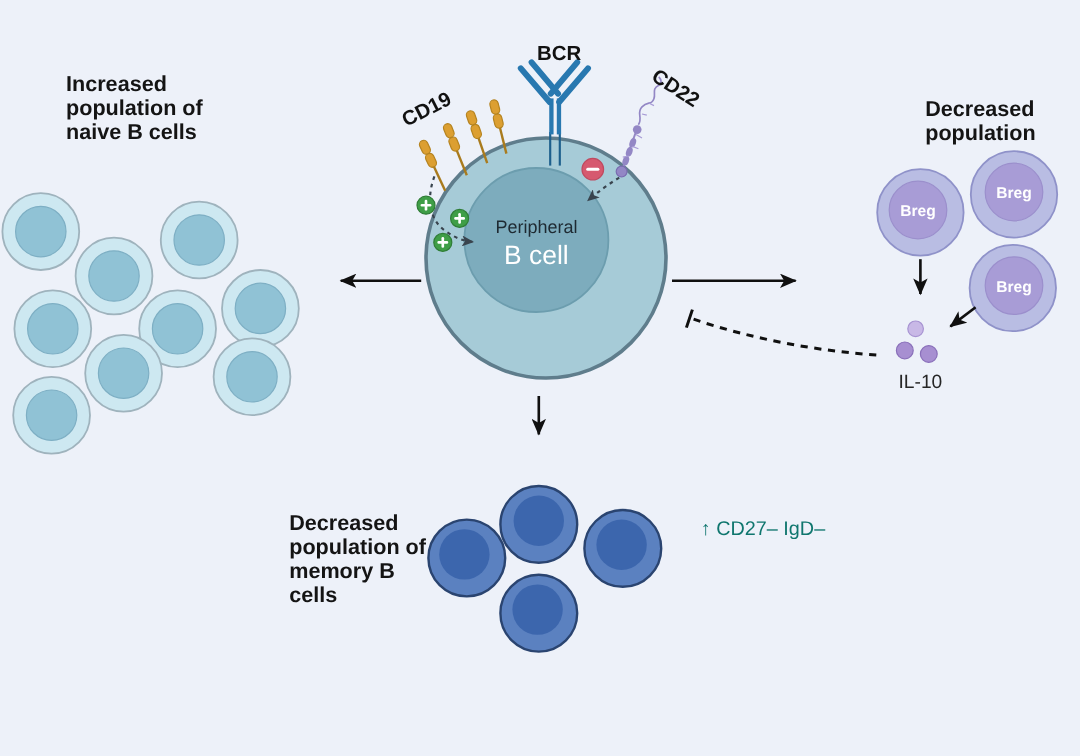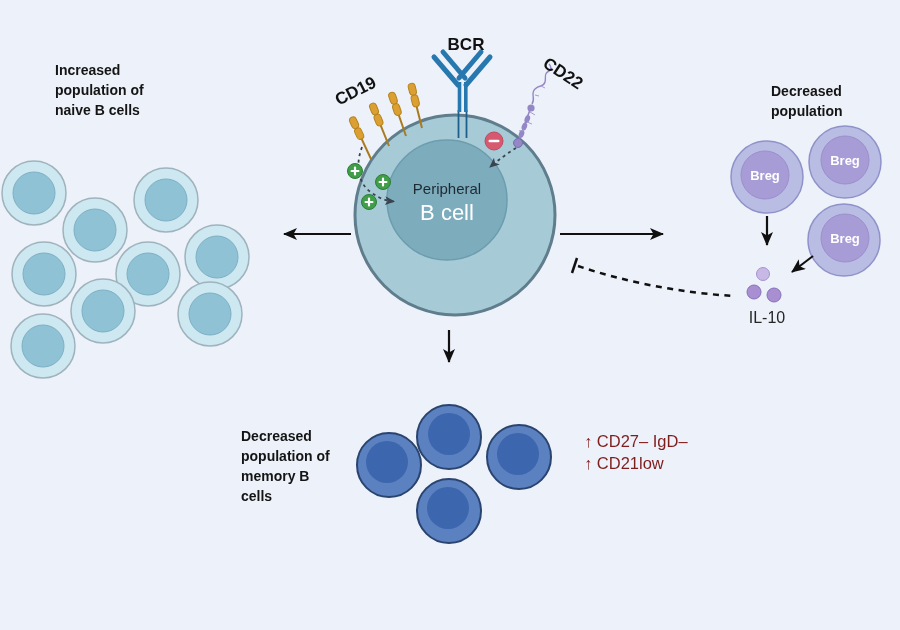--- a/index.html
+++ b/index.html
@@ -5,29 +5,29 @@
   html,body{margin:0;padding:0;}
   body{
     width:900px;height:630px;position:relative;overflow:hidden;
     background:#edf1f9;
     font-family:"Liberation Sans", sans-serif;
   }
   #stage{position:absolute;left:0;top:0;width:900px;height:630px;}
   .caption{
     position:absolute;
     font-weight:700;color:#141414;
-    font-size:14px;line-height:20px;
+    font-size:18px;line-height:20px;
     white-space:pre-line;
   }
   .caption-left{left:55px;top:60px;}
   .caption-right{left:771px;top:81px;}
   .caption-bottom{left:241px;top:426px;}
   .markers{
     position:absolute;left:584px;top:431px;
-    font-size:16.5px;line-height:21.5px;color:#7f1d1d;
+    font-size:16.5px;line-height:21.5px;color:#0f766e;
     font-weight:400;white-space:nowrap;
   }
   .markers div{height:21.5px;}
   svg text{font-family:"Liberation Sans", sans-serif;}
   .receptor-label{font-size:17px;font-weight:600;fill:#111;}
   .nucleus-sub{font-size:15px;fill:#1e2a32;}
   .nucleus-main{font-size:22px;fill:#ffffff;}
   .breg-label{font-size:13px;font-weight:700;fill:#ffffff;}
   .il10-label{font-size:16px;fill:#262626;}
 </style>
@@ -226,14 +226,13 @@
 population of
 naive B cells</div>
 <div class="caption caption-right">Decreased
 population</div>
 <div class="caption caption-bottom">Decreased
 population of
 memory B
 cells</div>
 <div class="markers">
   <div>↑ CD27– IgD–</div>
-  <div>↑ CD21low</div>
 </div>
 
 </body></html>

